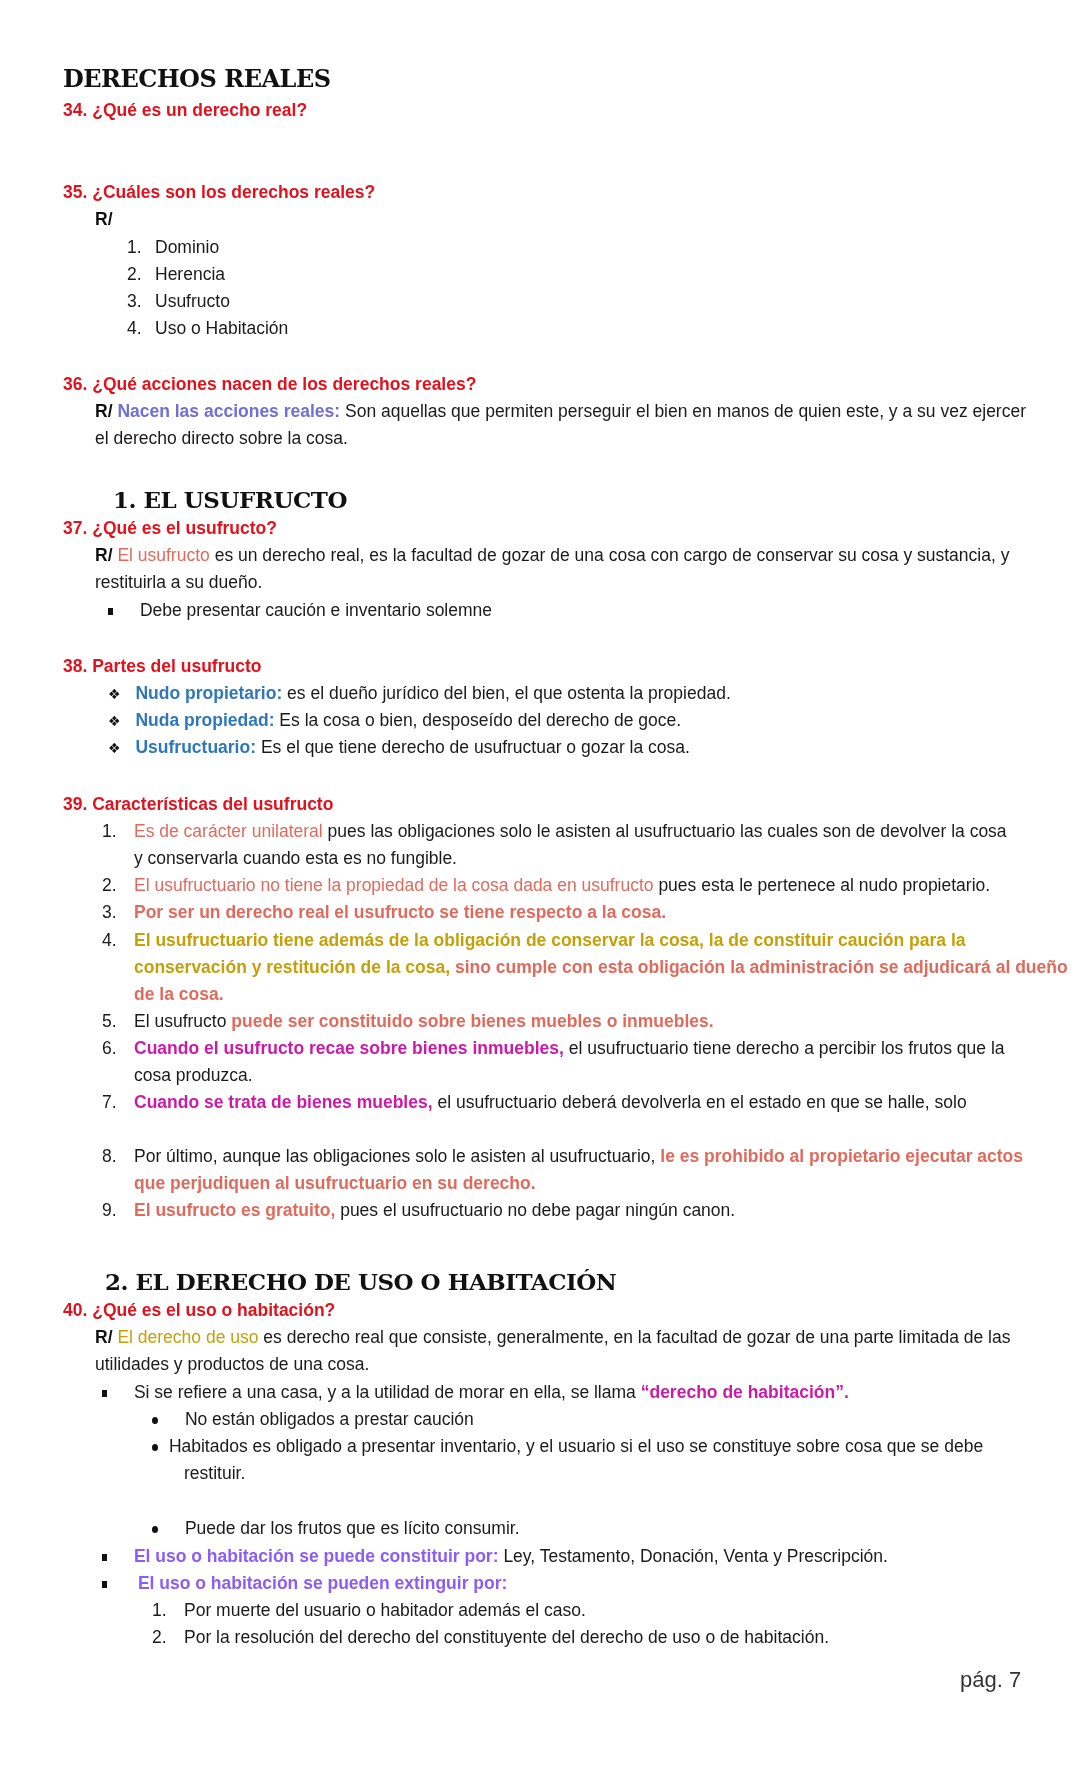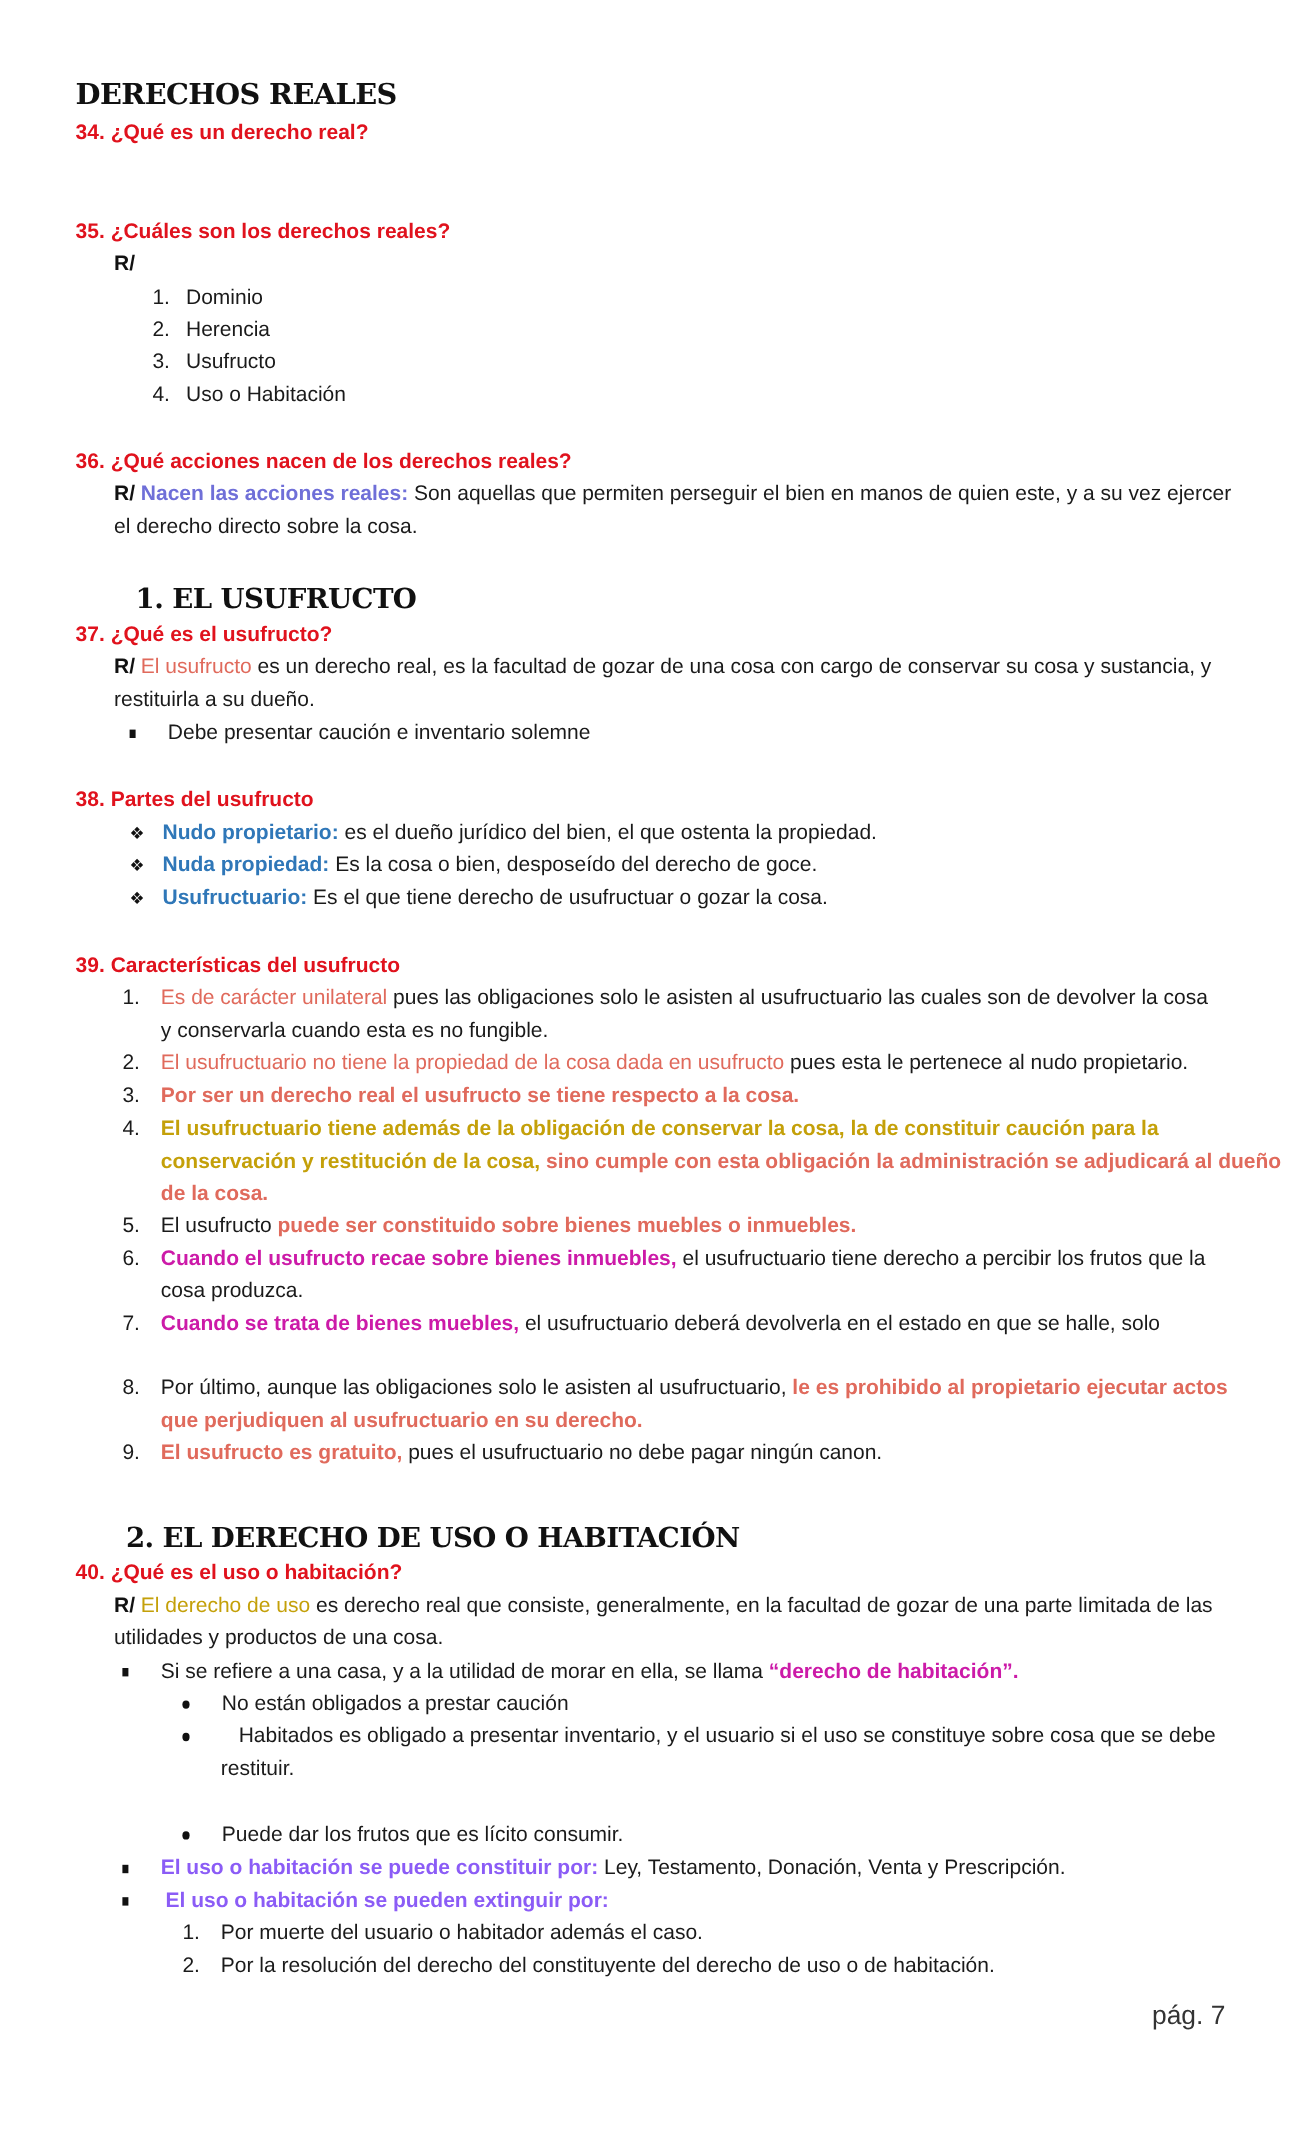--- a/index.html
+++ b/index.html
@@ -186,21 +186,21 @@
     <span style="margin-left:22px;">Si se refiere a una casa, y a la utilidad de morar en ella, se llama</span>
     <span class="magenta">“derecho de habitación”.</span>
   </div>
 
   <div class="abs txt" style="left:152px; top:1409px;">
     <span class="bullet-dot"></span>
     <span style="margin-left:22px;">No están obligados a prestar caución</span>
   </div>
   <div class="abs txt" style="left:152px; top:1436px;">
     <span class="bullet-dot"></span>
-    <span style="margin-left:36px;">Habitados es obligado a presentar inventario, y el usuario si el uso se constituye sobre cosa que se debe</span>
+    <span style="margin-left:6px;">Habitados es obligado a presentar inventario, y el usuario si el uso se constituye sobre cosa que se debe</span>
   </div>
   <div class="abs txt" style="left:184px; top:1463px;">restituir.</div>
   <div class="abs txt" style="left:152px; top:1518px;">
     <span class="bullet-dot"></span>
     <span style="margin-left:22px;">Puede dar los frutos que es lícito consumir.</span>
   </div>
 
   <div class="abs txt" style="left:102px; top:1546px;">
     <span class="bullet-sq"></span>
     <span style="margin-left:22px;" class="rose">El uso o habitación se puede constituir por:</span>

